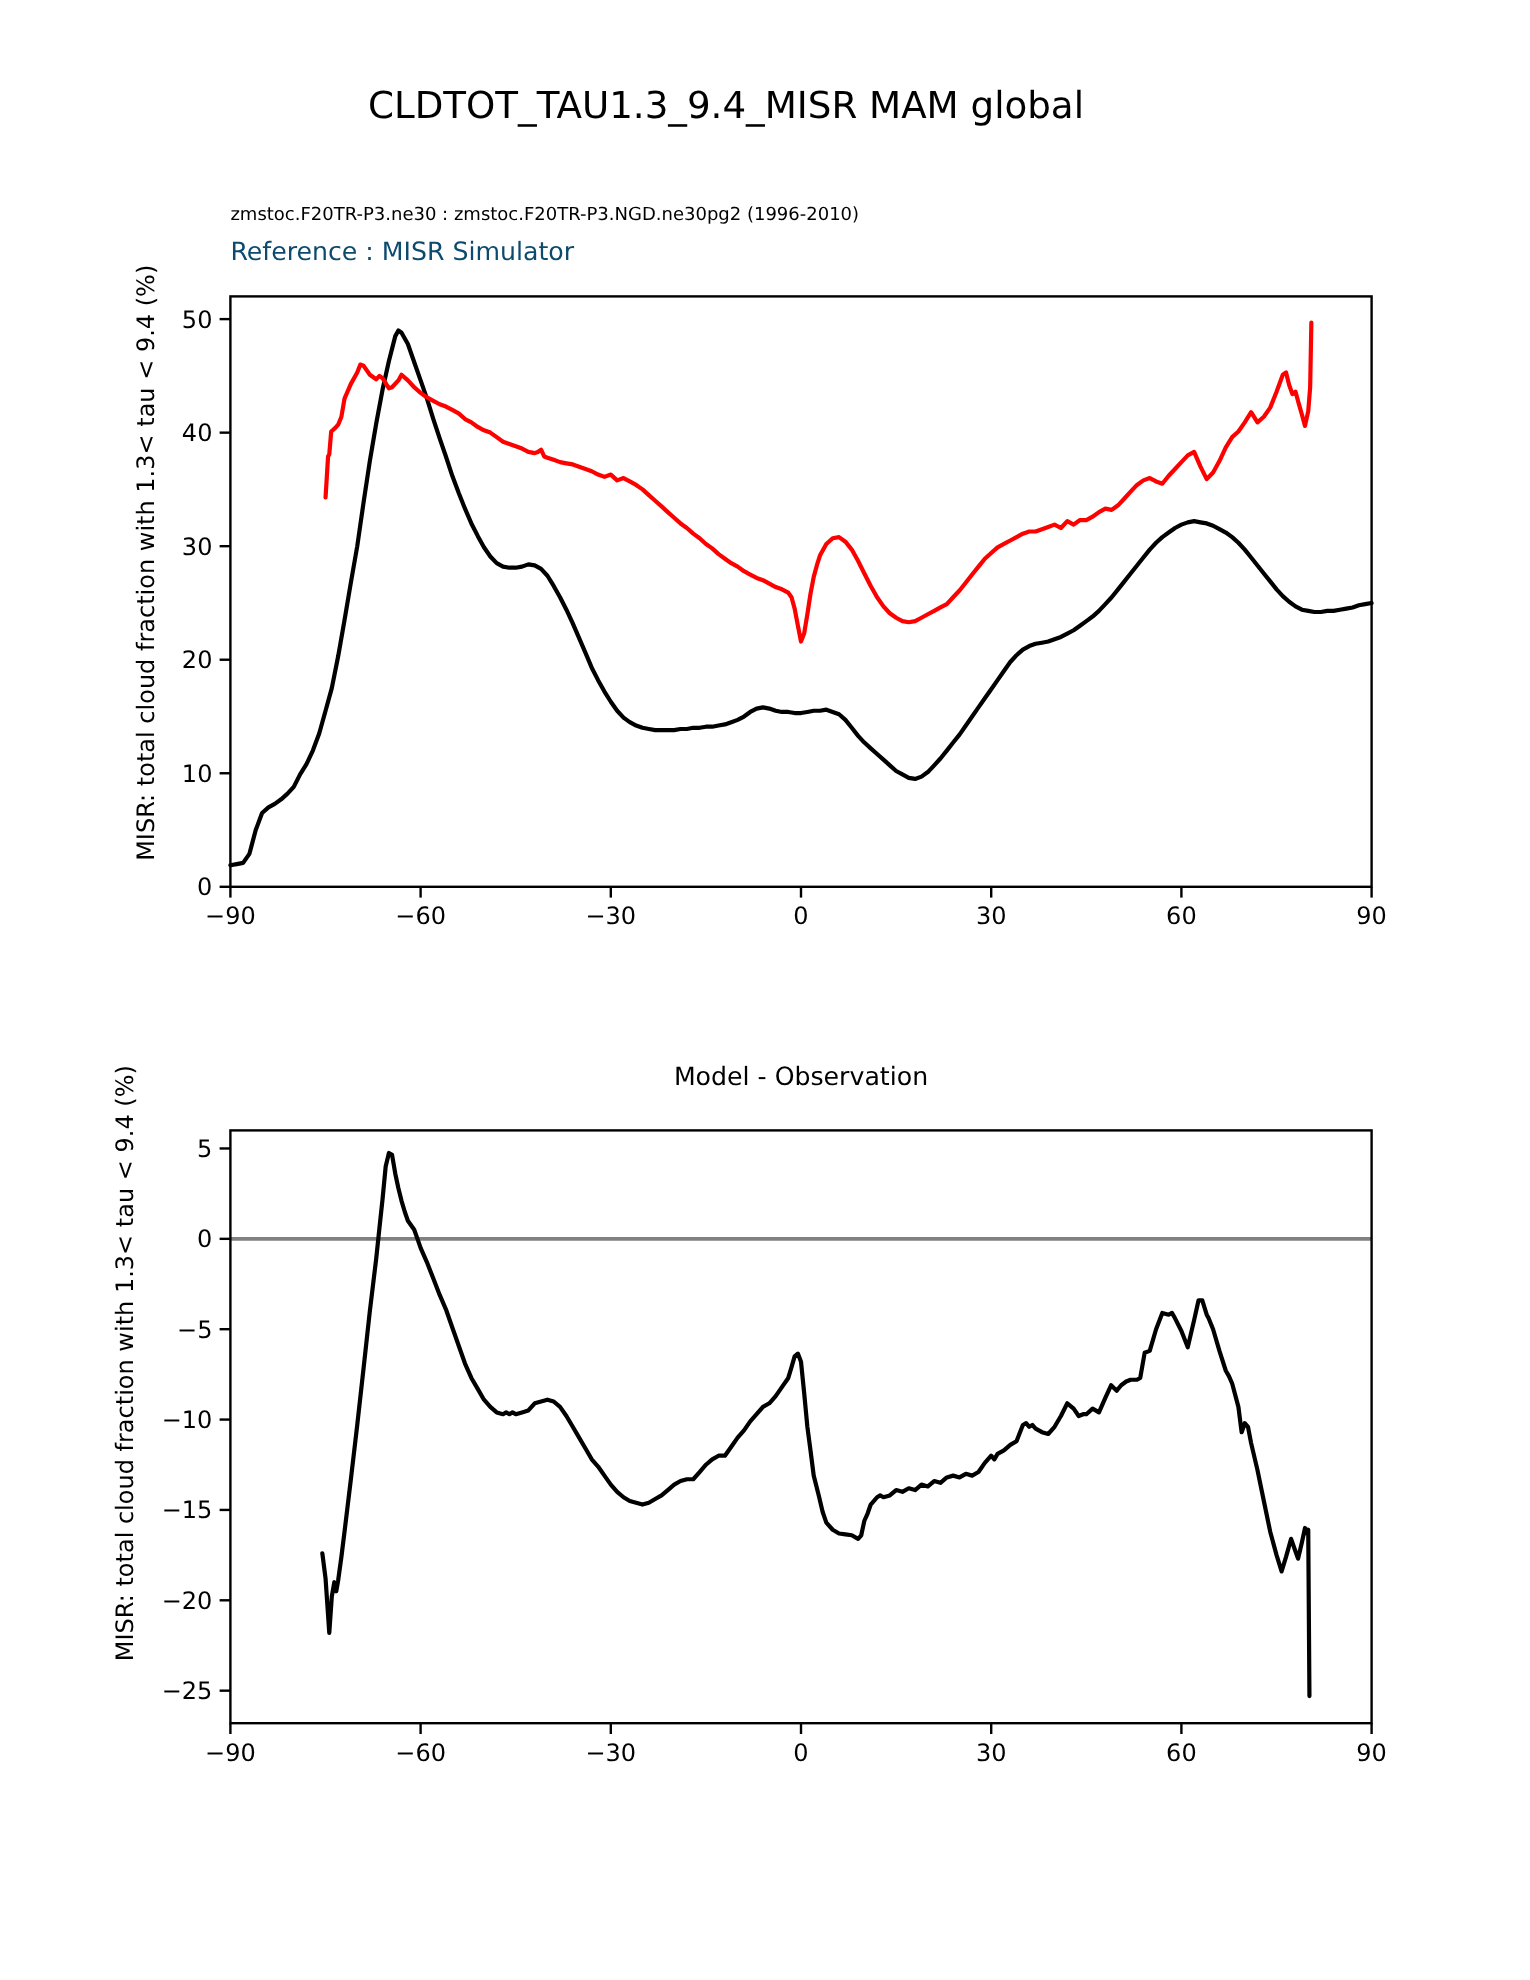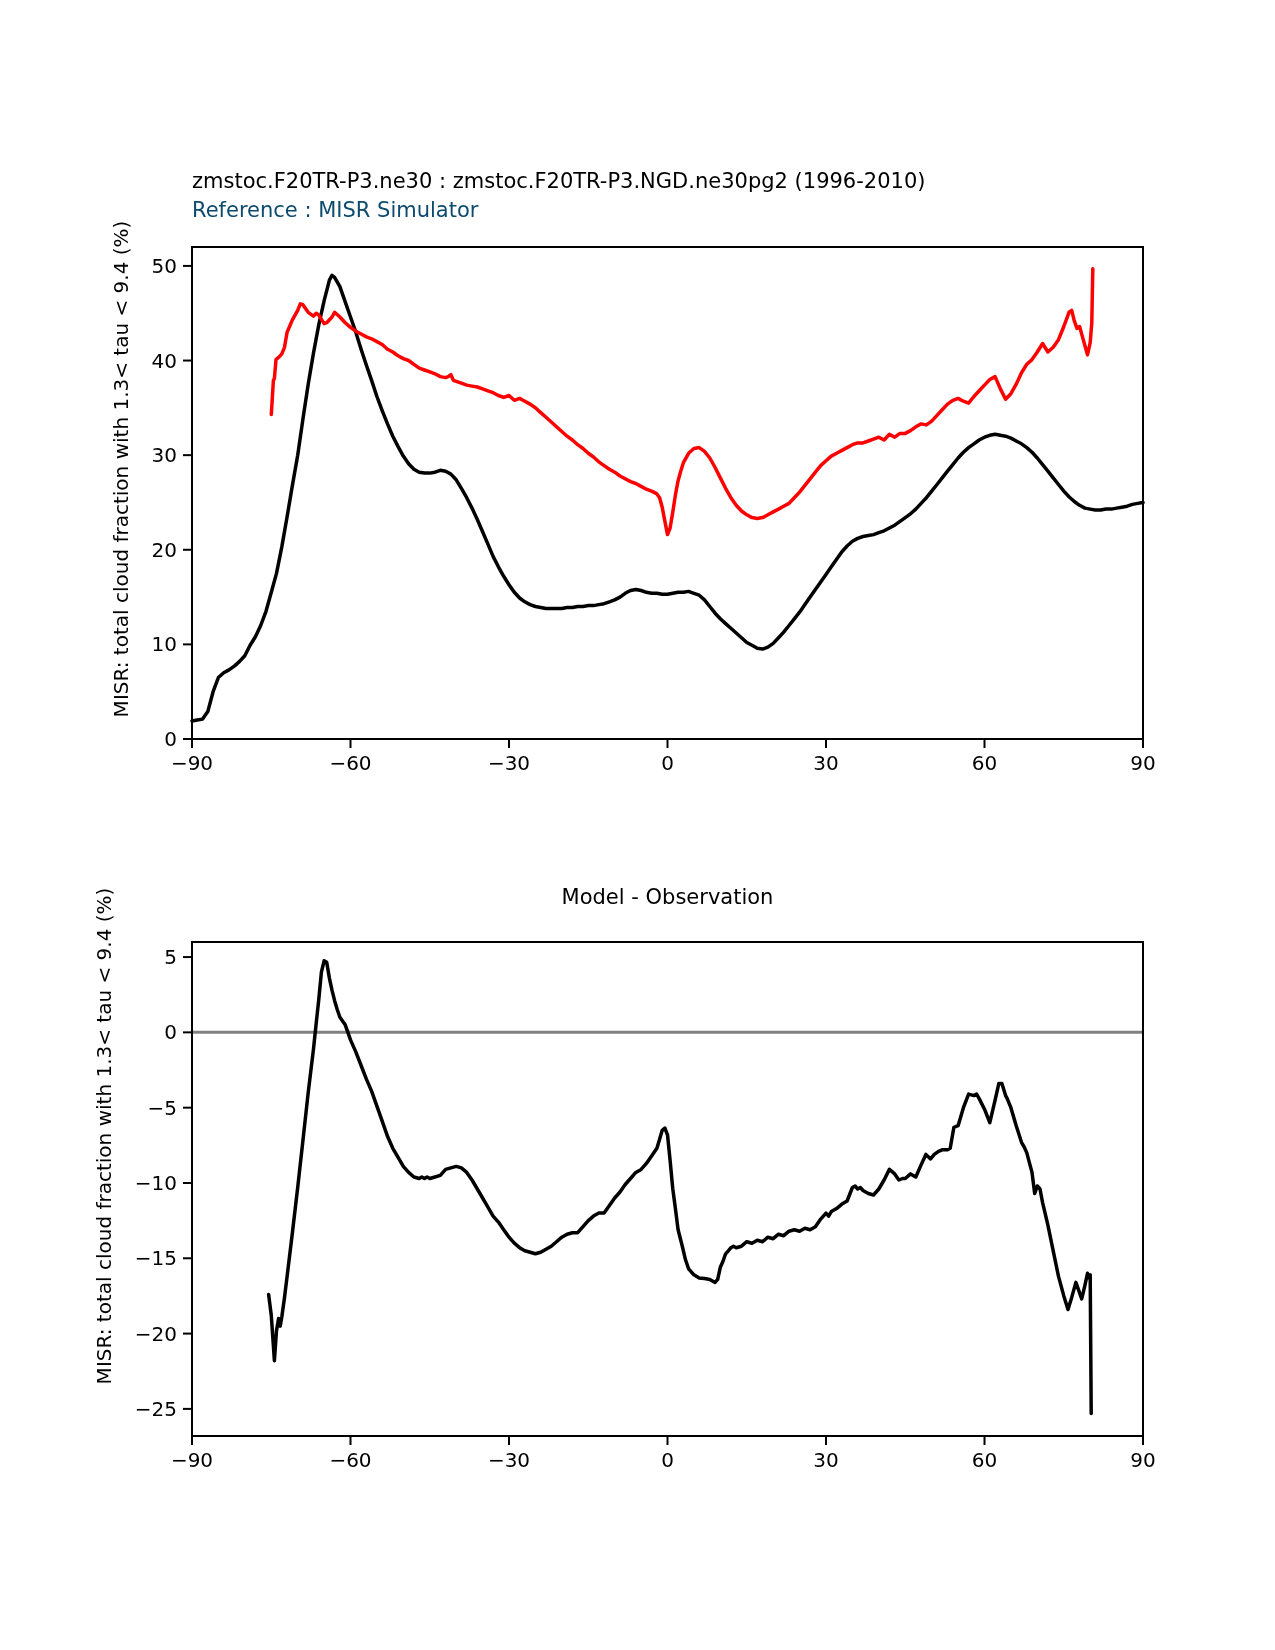--- a/index.html
+++ b/index.html
@@ -1,21 +1,21 @@
 <!DOCTYPE html>
 <html><head>
 <meta charset="utf-8">
 <style>
   html,body{margin:0;padding:0;background:#ffffff;}
   #page{position:relative;width:1275px;height:1650px;background:#ffffff;
         font-family:"DejaVu Sans","Liberation Sans",sans-serif;color:#000;}
   #chart-svg{position:absolute;left:0;top:0;}
   .suptitle{position:absolute;left:0;top:70px;width:1210px;text-align:center;
             font-size:31px;color:#000;white-space:nowrap;}
-  .ann1{position:absolute;left:192px;top:169px;font-size:21px;color:#000;white-space:nowrap;}
+  .ann1{position:absolute;left:192px;top:169px;font-size:15px;color:#000;white-space:nowrap;}
   .ann2{position:absolute;left:192px;top:198px;font-size:21px;color:#0c4a6e;white-space:nowrap;}
   .ylab{position:absolute;font-size:20px;color:#000;white-space:nowrap;text-align:center;
         transform:rotate(-90deg);}
   .ylab-top{width:520px;left:-139px;top:457px;}
   .ylab-bottom{width:520px;left:-156px;top:1124px;}
   .subtitle2{position:absolute;left:0;top:885px;width:1335px;text-align:center;
              font-size:21px;color:#000;white-space:nowrap;}
   text{font-family:"DejaVu Sans","Liberation Sans",sans-serif;}
 </style>
 </head>
@@ -78,20 +78,21 @@
       <line x1="183" y1="1258.280487804878" x2="192" y2="1258.280487804878" stroke="#000" stroke-width="2"></line>
       <text x="177" y="1258.280487804878" text-anchor="end" dominant-baseline="central" font-size="20px" fill="#000">−15</text>
       <line x1="183" y1="1333.5853658536585" x2="192" y2="1333.5853658536585" stroke="#000" stroke-width="2"></line>
       <text x="177" y="1333.5853658536585" text-anchor="end" dominant-baseline="central" font-size="20px" fill="#000">−20</text>
       <line x1="183" y1="1408.8902439024391" x2="192" y2="1408.8902439024391" stroke="#000" stroke-width="2"></line>
       <text x="177" y="1408.8902439024391" text-anchor="end" dominant-baseline="central" font-size="20px" fill="#000">−25</text>
       <polyline points="268.6,1294.4 271.3,1315.5 274.4,1360.7 276.5,1330.6 278.6,1318.5 280.2,1326.1 281.8,1317.0 284.5,1297.4 287.1,1276.4 292.4,1232.7 297.7,1187.5 302.9,1140.8 308.2,1092.6 313.5,1048.9 316.2,1023.3 318.8,999.2 321.4,972.1 324.1,960.8 326.7,962.3 329.4,978.1 332.0,990.2 334.6,1000.7 337.3,1009.8 339.9,1017.3 345.2,1024.8 347.9,1032.4 350.5,1039.9 355.8,1051.9 361.1,1065.5 366.4,1079.1 371.6,1091.1 376.9,1106.2 382.2,1121.2 387.5,1136.3 392.8,1148.3 398.1,1157.4 403.3,1166.4 408.6,1172.4 413.9,1177.0 419.2,1178.5 421.8,1177.0 424.5,1178.5 427.1,1177.0 429.8,1178.5 435.0,1177.0 440.3,1175.4 445.6,1169.4 450.9,1167.9 456.2,1166.4 461.4,1167.9 466.7,1172.4 472.0,1180.0 477.3,1189.0 482.6,1198.0 487.9,1207.1 493.1,1216.1 498.4,1222.1 503.7,1229.7 509.0,1237.2 514.3,1243.2 519.6,1247.7 524.8,1250.8 530.1,1252.3 535.4,1253.8 540.7,1252.3 546.0,1249.2 551.3,1246.2 556.5,1241.7 561.8,1237.2 567.1,1234.2 572.4,1232.7 577.7,1232.7 583.0,1226.7 588.3,1220.6 593.5,1216.1 598.8,1213.1 604.1,1213.1 609.4,1205.6 614.7,1198.0 620.0,1192.0 625.2,1184.5 630.5,1178.5 635.8,1172.4 641.1,1169.4 646.4,1163.4 651.6,1155.9 656.9,1148.3 659.6,1139.3 662.2,1130.3 664.9,1128.0 667.5,1134.8 670.1,1160.4 672.8,1189.0 675.4,1208.6 678.1,1229.7 682.3,1246.2 685.5,1259.8 688.6,1268.8 693.9,1274.8 699.2,1277.9 704.5,1278.6 709.8,1279.4 715.1,1282.4 717.7,1279.4 720.3,1267.3 723.0,1261.3 725.6,1253.8 728.3,1250.8 730.9,1247.7 733.5,1246.2 736.2,1247.7 741.5,1246.2 746.8,1241.7 752.0,1243.2 757.3,1240.2 762.6,1241.7 767.9,1237.2 773.2,1238.7 778.5,1234.2 783.7,1235.7 789.0,1231.2 794.3,1229.7 799.6,1231.2 804.9,1228.2 810.1,1229.7 815.4,1226.7 820.7,1219.1 826.0,1213.1 828.6,1216.1 831.3,1211.6 836.6,1208.6 841.9,1204.1 847.1,1201.0 852.4,1187.5 855.1,1186.0 857.7,1189.0 860.3,1187.5 863.0,1190.5 868.3,1193.5 873.5,1195.0 878.8,1189.0 884.1,1180.0 889.4,1169.4 894.7,1173.9 898.9,1180.0 902.6,1178.5 905.3,1178.5 910.5,1173.9 915.8,1177.0 921.1,1164.9 925.9,1154.4 930.6,1158.9 934.3,1154.4 938.5,1151.3 942.2,1149.8 947.5,1149.8 950.2,1148.3 953.9,1127.3 958.1,1125.7 963.4,1107.7 968.6,1094.1 973.9,1095.6 976.6,1094.1 979.2,1098.6 984.5,1109.2 989.8,1122.7 995.1,1100.1 998.8,1083.6 1001.9,1083.6 1005.6,1095.6 1007.2,1098.6 1010.9,1107.7 1016.2,1125.7 1021.5,1142.3 1024.1,1146.8 1026.8,1152.9 1032.0,1172.4 1034.7,1193.5 1037.3,1186.0 1040.0,1189.0 1042.6,1202.6 1047.9,1225.1 1053.2,1250.8 1058.5,1276.4 1063.8,1295.9 1068.0,1309.5 1071.7,1297.4 1075.9,1282.4 1079.6,1292.9 1081.7,1298.9 1084.9,1285.4 1087.5,1273.3 1089.1,1277.9 1090.2,1274.8 1091.2,1413.4" fill="none" stroke="#000000" stroke-width="3.5" stroke-linejoin="round" stroke-linecap="round"></polyline>
       <rect x="192" y="942" width="951" height="494" fill="none" stroke="#000" stroke-width="2"></rect>
     </svg>
 
+  <div class="suptitle">CLDTOT_TAU1.3_9.4_MISR MAM global</div>
 
   <div class="ann1">zmstoc.F20TR-P3.ne30 : zmstoc.F20TR-P3.NGD.ne30pg2 (1996-2010)</div>
 
   <div class="ann2">Reference : MISR Simulator</div>
 
   <div class="ylab ylab-top">MISR: total cloud fraction with 1.3&lt; tau &lt; 9.4 (%)</div>
 
   <div class="subtitle2">Model - Observation</div>
 
   <div class="ylab ylab-bottom">MISR: total cloud fraction with 1.3&lt; tau &lt; 9.4 (%)</div>

